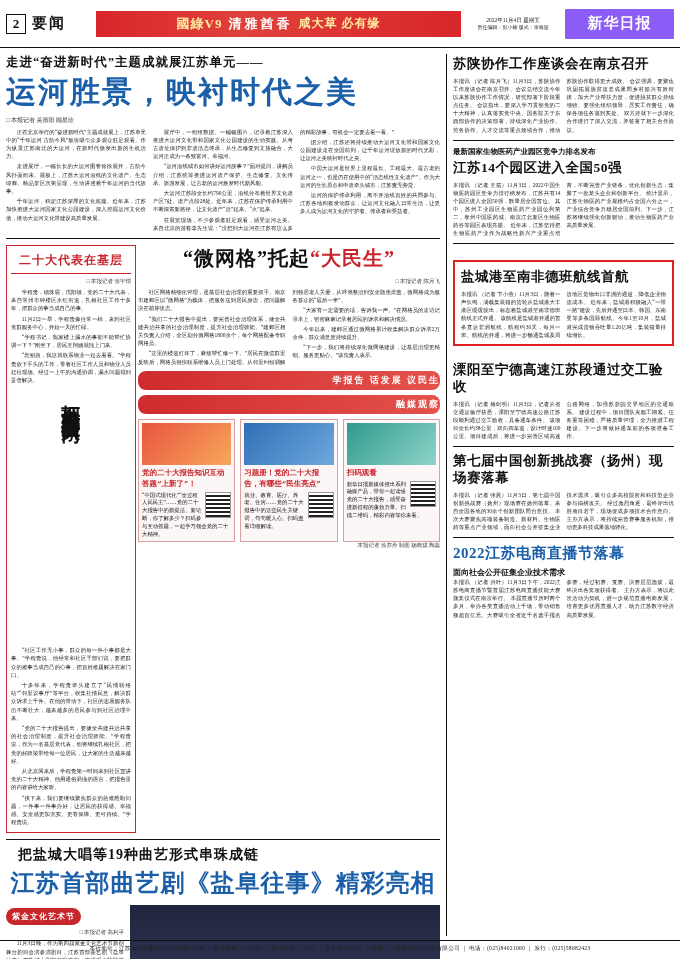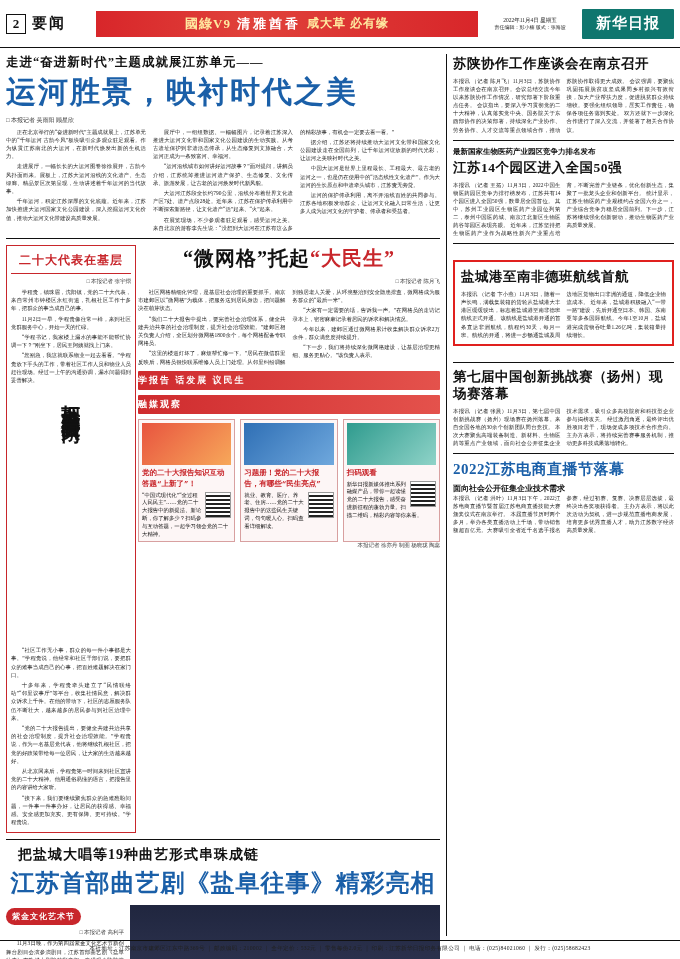--- a/index.html
+++ b/index.html
@@ -53,22 +53,22 @@
   .banner .b-right { color:#ffe9a0; font-size: 12px; letter-spacing:1px;}
   .dateblock {
     font-size: 5px; line-height: 1.5;
     text-align: center;
     width: 96px;
     color: #222;
     margin: 0 4px;
   }
   .dateblock .d1 { font-size: 5.5px; }
   .logo {
-    width: 92px; height: 30px;
-    background: #0f766e;
+    width: 109px; height: 30px;
+    background: #8b5cf6;
     color: #fff;
     display: flex; align-items: center; justify-content: center;
     font-size: 15px; font-weight: bold; letter-spacing: 1px;
     border-radius: 1px;
   }
 
   
   .body-grid {
     position: relative;
     display: flex;
@@ -138,24 +138,24 @@
     margin: 0 0 6px 0;
   }
   .b-headline .q { color: #c8262b; }
 
   
   .strip {
     background: linear-gradient(90deg,#cf2b2e,#e4524c);
     color: #fff;
     font-size: 9px; font-weight: bold;
     letter-spacing: 2px;
-    text-align: left;
+    text-align: right;
     padding: 3px 0;
     margin: 5px 0;
-    border-radius: 1px;
+    border-radius: 8px;
   }
   .promo-row { display: flex; gap: 5px; margin-top: 4px; }
   .promo {
     flex: 1;
     border: 1px solid #d8a0a0;
     padding: 3px;
     font-size: 5.4px;
     line-height: 1.45;
     background: #fdf6f6;
   }
@@ -392,20 +392,26 @@
       </div>
       <hr class="thin">
 
       <div class="redbox">
         <div class="r-head">盐城港至南非德班航线首航</div>
         <div class="r-body two">本报讯 （记者 卞小燕）11月3日，随着一声长鸣，满载集装箱的货轮从盐城港大丰港区缓缓驶出，标志着盐城港至南非德班航线正式开通。
 该航线是盐城港开通的首条直达非洲航线，航程约30天，每月一班。航线的开通，将进一步畅通盐城及周边地区货物出口非洲的通道，降低企业物流成本。
 近年来，盐城港积极融入“一带一路”建设，先后开通至日本、韩国、东南亚等多条国际航线。今年1至10月，盐城港完成货物吞吐量1.26亿吨，集装箱量持续增长。</div>
       </div>
 
+      <div>
+        <div class="r-head">溧阳至宁德高速江苏段通过交工验收</div>
+        <div class="r-body two">本报讯 （记者 梅剑明）11月3日，记者从省交通运输厅获悉，溧阳至宁德高速公路江苏段顺利通过交工验收，具备通车条件。
+该项目全长约38公里，双向四车道，设计时速100公里。项目建成后，将进一步完善区域高速公路网络，加强苏浙皖交界地区的交通联系。
+建设过程中，项目团队克服工期紧、任务重等困难，严格质量管理，全力推进工程建设。下一步将做好通车前的各项准备工作。</div>
+      </div>
       <hr class="thin">
 
       <div>
         <div class="r-head">第七届中国创新挑战赛（扬州）现场赛落幕</div>
         <div class="r-body two">本报讯 （记者 张晨）11月3日，第七届中国创新挑战赛（扬州）现场赛在扬州落幕。来自全国各地的30余个创新团队同台竞技。
 本次大赛聚焦高端装备制造、新材料、生物医药等重点产业领域，面向社会公开征集企业技术需求，吸引众多高校院所和科技型企业参与揭榜攻关。
 经过激烈角逐，最终评出优胜项目若干，现场促成多项技术合作意向。主办方表示，将持续完善赛事服务机制，推动更多科技成果落地转化。</div>
       </div>
       <hr class="thin">
 

